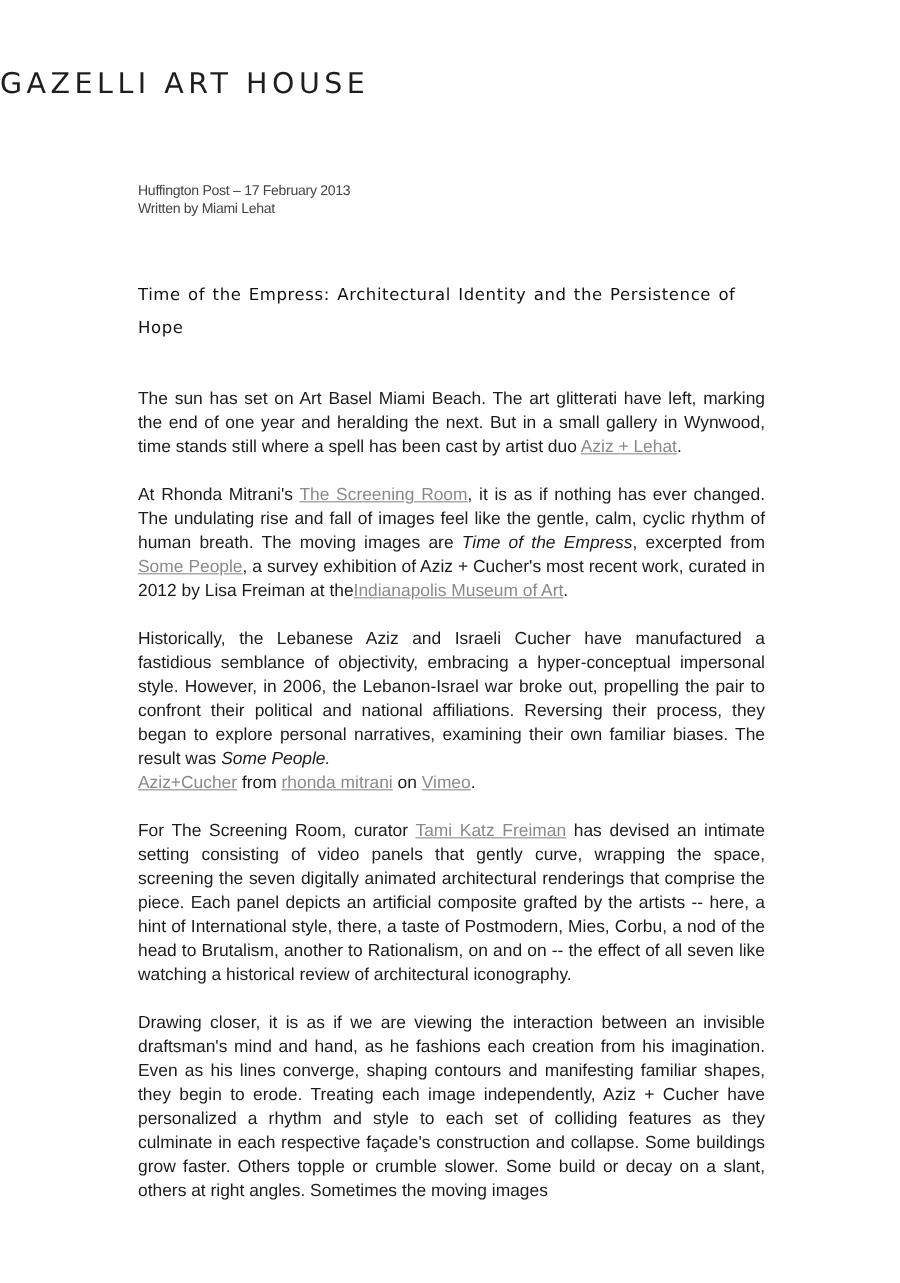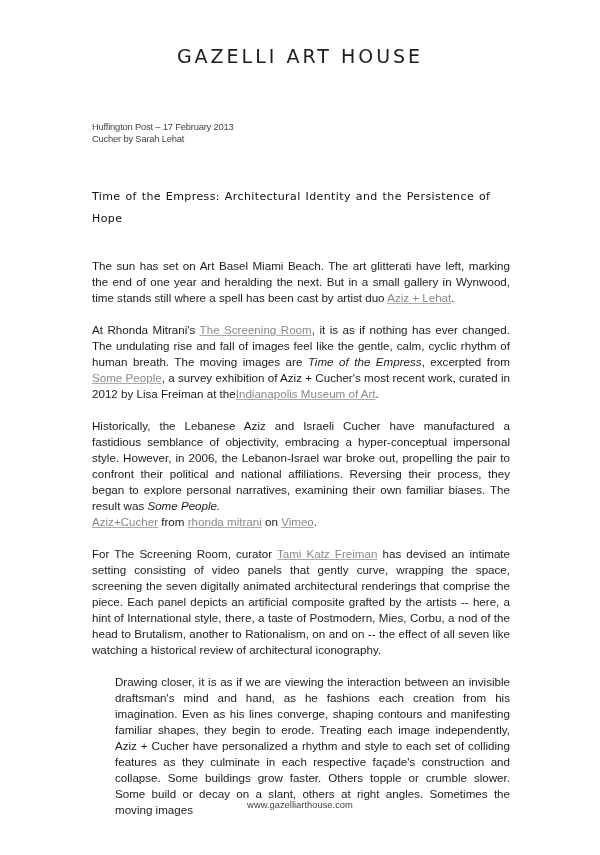--- a/index.html
+++ b/index.html
@@ -1,46 +1,45 @@
 <!DOCTYPE html>
 <html><head>
   <meta charset="utf-8">
   <style>
     html, body { margin: 0; padding: 0; background: #ffffff; }
     body { width: 600px; height: 855px; position: relative; overflow: hidden; color: #1a1a1a; font-family: "DejaVu Sans", sans-serif; }
-    .brand { position: absolute; top: 45px; left: 0; width: 600px; text-align: center; font-size: 19px; letter-spacing: 3px; font-weight: 500; color: #1e1e1e; font-family: "DejaVu Sans", sans-serif; }
+    .brand { position: absolute; top: 45px; left: 0; width: 600px; font-size: 19px; letter-spacing: 3px; font-weight: 500; color: #1e1e1e; font-family: "DejaVu Sans", sans-serif; }
     .meta { position: absolute; left: 92px; top: 121px; font-size: 9.4px; line-height: 12px; color: #444; font-family: "Liberation Sans", sans-serif; letter-spacing: -0.2px; }
     .title { position: absolute; left: 92px; top: 186px; width: 420px; font-size: 11px; line-height: 22px; color: #111; font-family: "DejaVu Sans", sans-serif; letter-spacing: 0.4px; word-spacing: 1px; margin: 0; font-weight: normal; }
     .article { position: absolute; left: 92px; top: 258px; width: 418px; font-size: 11.6px; line-height: 16px; color: #1c1c1c; font-family: "Liberation Sans", sans-serif; text-align: justify; }
     .article p { margin: 0 0 16px 0; }
-    .article p.last { margin-bottom: 0; margin-left: 23px; }
+    .article p.last { margin-bottom: 0; }
     a.lnk { color: #8a8a8a; text-decoration: underline; text-decoration-color: #aaaaaa; }
     a.lnk.it { }
     em { }
     .footer { position: absolute; left: 0; top: 798px; width: 600px; text-align: center; font-size: 9.4px; line-height: 14px; color: #444; font-family: "Liberation Sans", sans-serif; }
   </style>
 </head>
 <body>
 
 <div class="brand">GAZELLI ART HOUSE</div>
 
 <div class="meta">
   <div>Huffington Post – 17 February 2013</div>
-  <div>Cucher by Sarah Lehat</div>
+  <div>Written by Miami Lehat</div>
 </div>
 
 <h1 class="title">Time of the Empress: Architectural Identity and the Persistence of Hope</h1>
 
 <div class="article">
   <p><span>The sun has set on Art Basel Miami Beach. The art glitterati have left, marking the end of one year and heralding the next. But in a small gallery in Wynwood, time stands still where a spell has been cast by artist duo </span><a class="lnk" href="#">Aziz + Lehat</a><span>.</span></p>
 
   <p><span>At Rhonda Mitrani's </span><a class="lnk" href="#">The Screening Room</a><span>, it is as if nothing has ever changed. The undulating rise and fall of images feel like the gentle, calm, cyclic rhythm of human breath. The moving images are </span><em>Time of the Empress</em><span>, excerpted from </span><a class="lnk it" href="#">Some People</a><span>, a survey exhibition of Aziz + Cucher's most recent work, curated in 2012 by Lisa Freiman at the</span><a class="lnk" href="#">Indianapolis Museum of Art</a><span>.</span></p>
 
   <p><span>Historically, the Lebanese Aziz and Israeli Cucher have manufactured a fastidious semblance of objectivity, embracing a hyper-conceptual impersonal style. However, in 2006, the Lebanon-Israel war broke out, propelling the pair to confront their political and national affiliations. Reversing their process, they began to explore personal narratives, examining their own familiar biases. The result was </span><em>Some People.</em><br><a class="lnk" href="#">Aziz+Cucher</a><span> from </span><a class="lnk" href="#">rhonda mitrani</a><span> on </span><a class="lnk" href="#">Vimeo</a><span>.</span></p>
 
   <p><span>For The Screening Room, curator </span><a class="lnk" href="#">Tami Katz Freiman</a><span> has devised an intimate setting consisting of video panels that gently curve, wrapping the space, screening the seven digitally animated architectural renderings that comprise the piece. Each panel depicts an artificial composite grafted by the artists -- here, a hint of International style, there, a taste of Postmodern, Mies, Corbu, a nod of the head to Brutalism, another to Rationalism, on and on -- the effect of all seven like watching a historical review of architectural iconography.</span></p>
 
   <p class="last">Drawing closer, it is as if we are viewing the interaction between an invisible draftsman's mind and hand, as he fashions each creation from his imagination. Even as his lines converge, shaping contours and manifesting familiar shapes, they begin to erode. Treating each image independently, Aziz + Cucher have personalized a rhythm and style to each set of colliding features as they culminate in each respective façade's construction and collapse. Some buildings grow faster. Others topple or crumble slower. Some build or decay on a slant, others at right angles. Sometimes the moving images</p>
 </div>
 
 <div class="footer">
-  <div>www.gazelliarthouse.com</div>
 </div>
 
 </body></html>

